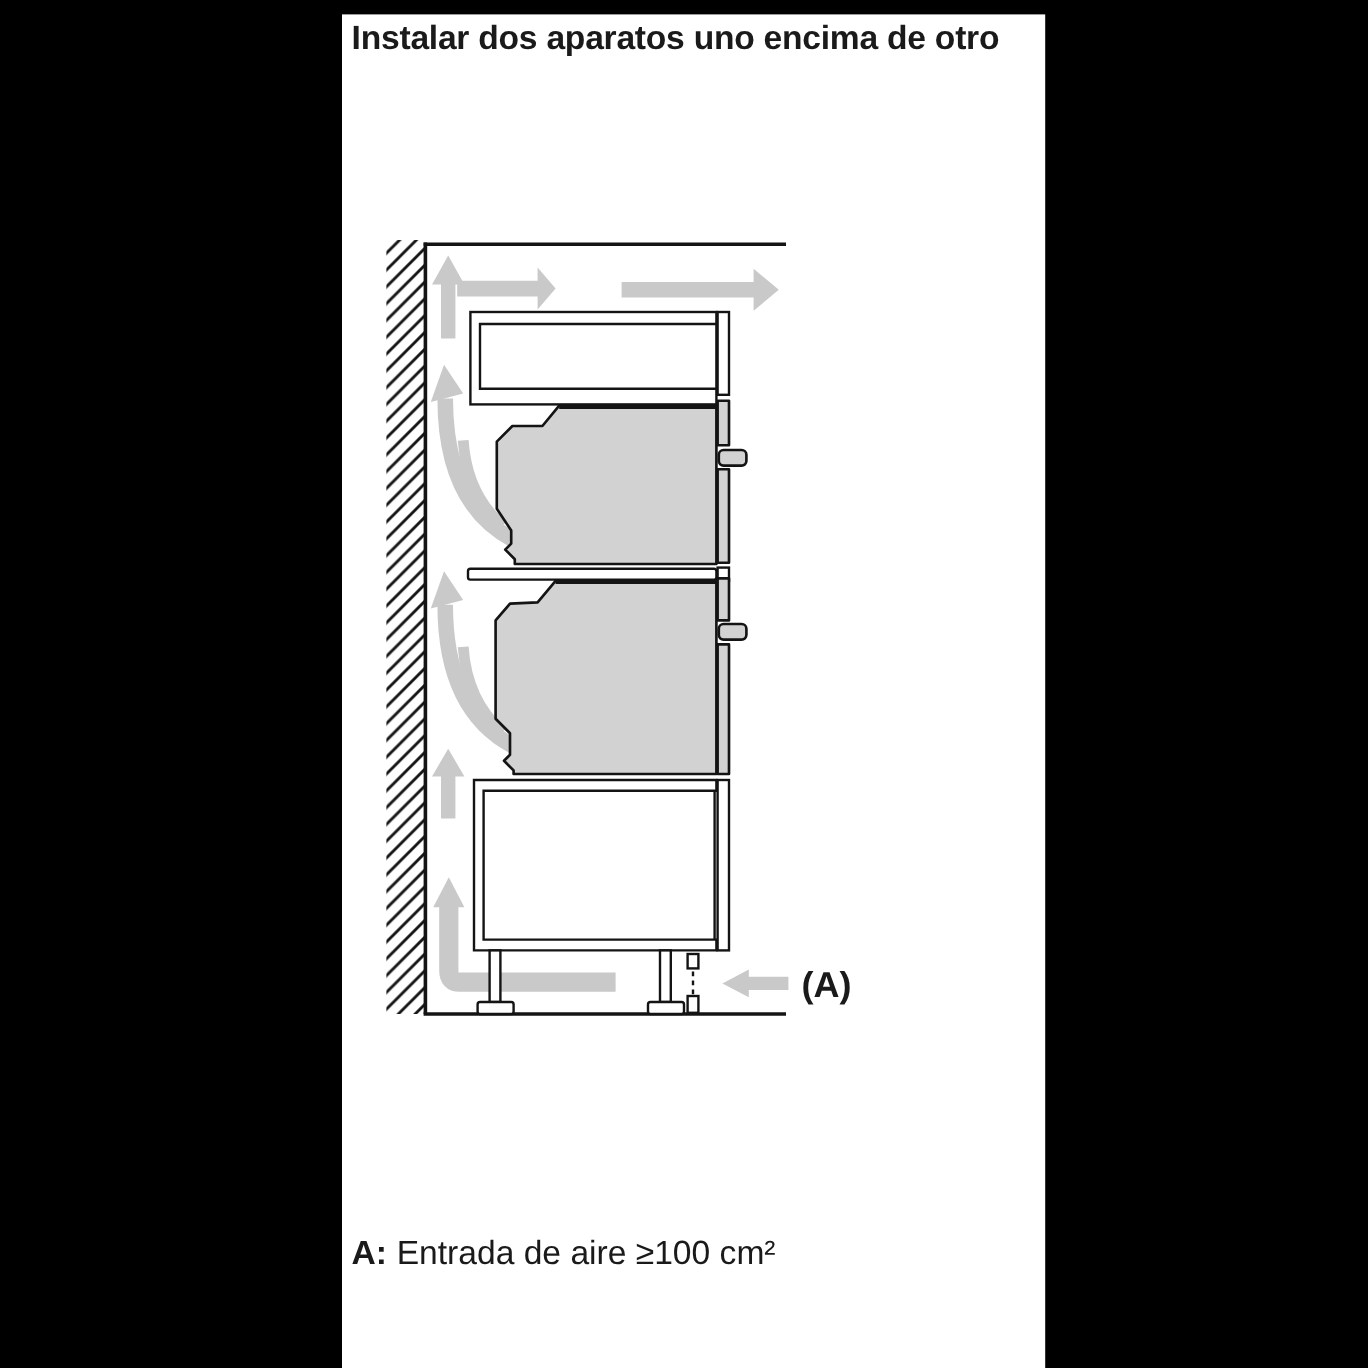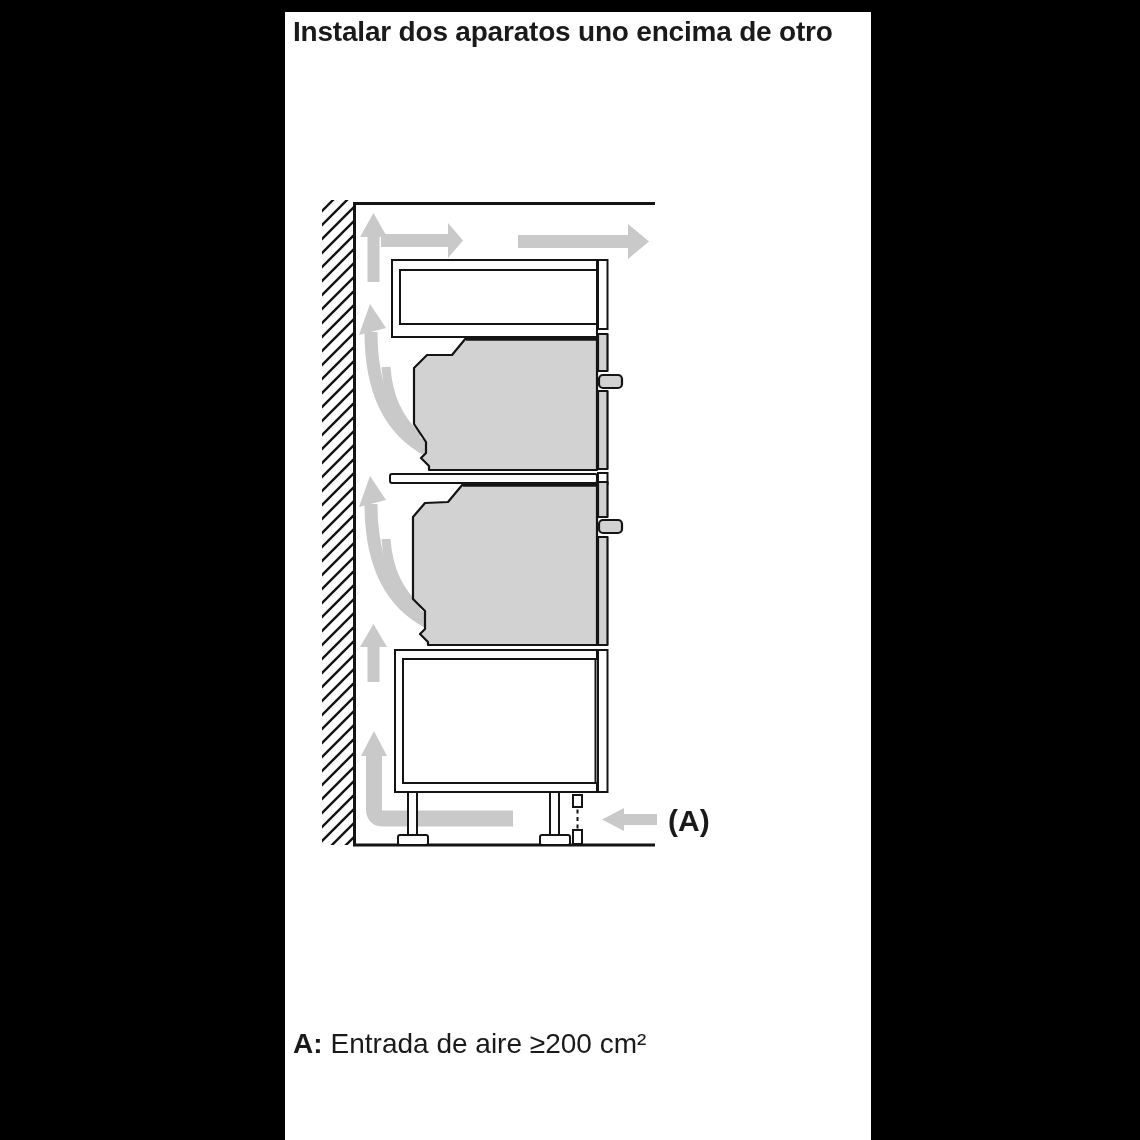--- a/index.html
+++ b/index.html
@@ -126,15 +126,15 @@
       <rect class="board" x="265" y="600" width="9" height="43"></rect>
       <rect class="board" x="255" y="643" width="30" height="10" rx="2"></rect>
 
       <line class="line2 dashed" x1="292.5" y1="610" x2="292.5" y2="644"></line>
       <rect class="board" x="288" y="603" width="9" height="12"></rect>
       <rect class="board" x="288" y="638" width="9" height="14"></rect>
 
       <text class="label" x="383" y="639">(A)</text>
     </svg>
 
-    <p class="caption"><b>A:</b><span>Entrada de aire ≥200 cm²</span></p>
+    <p class="caption"><b>A:</b><span>Entrada de aire ≥100 cm²</span></p>
   </div>
 </div>
 
 </body></html>

